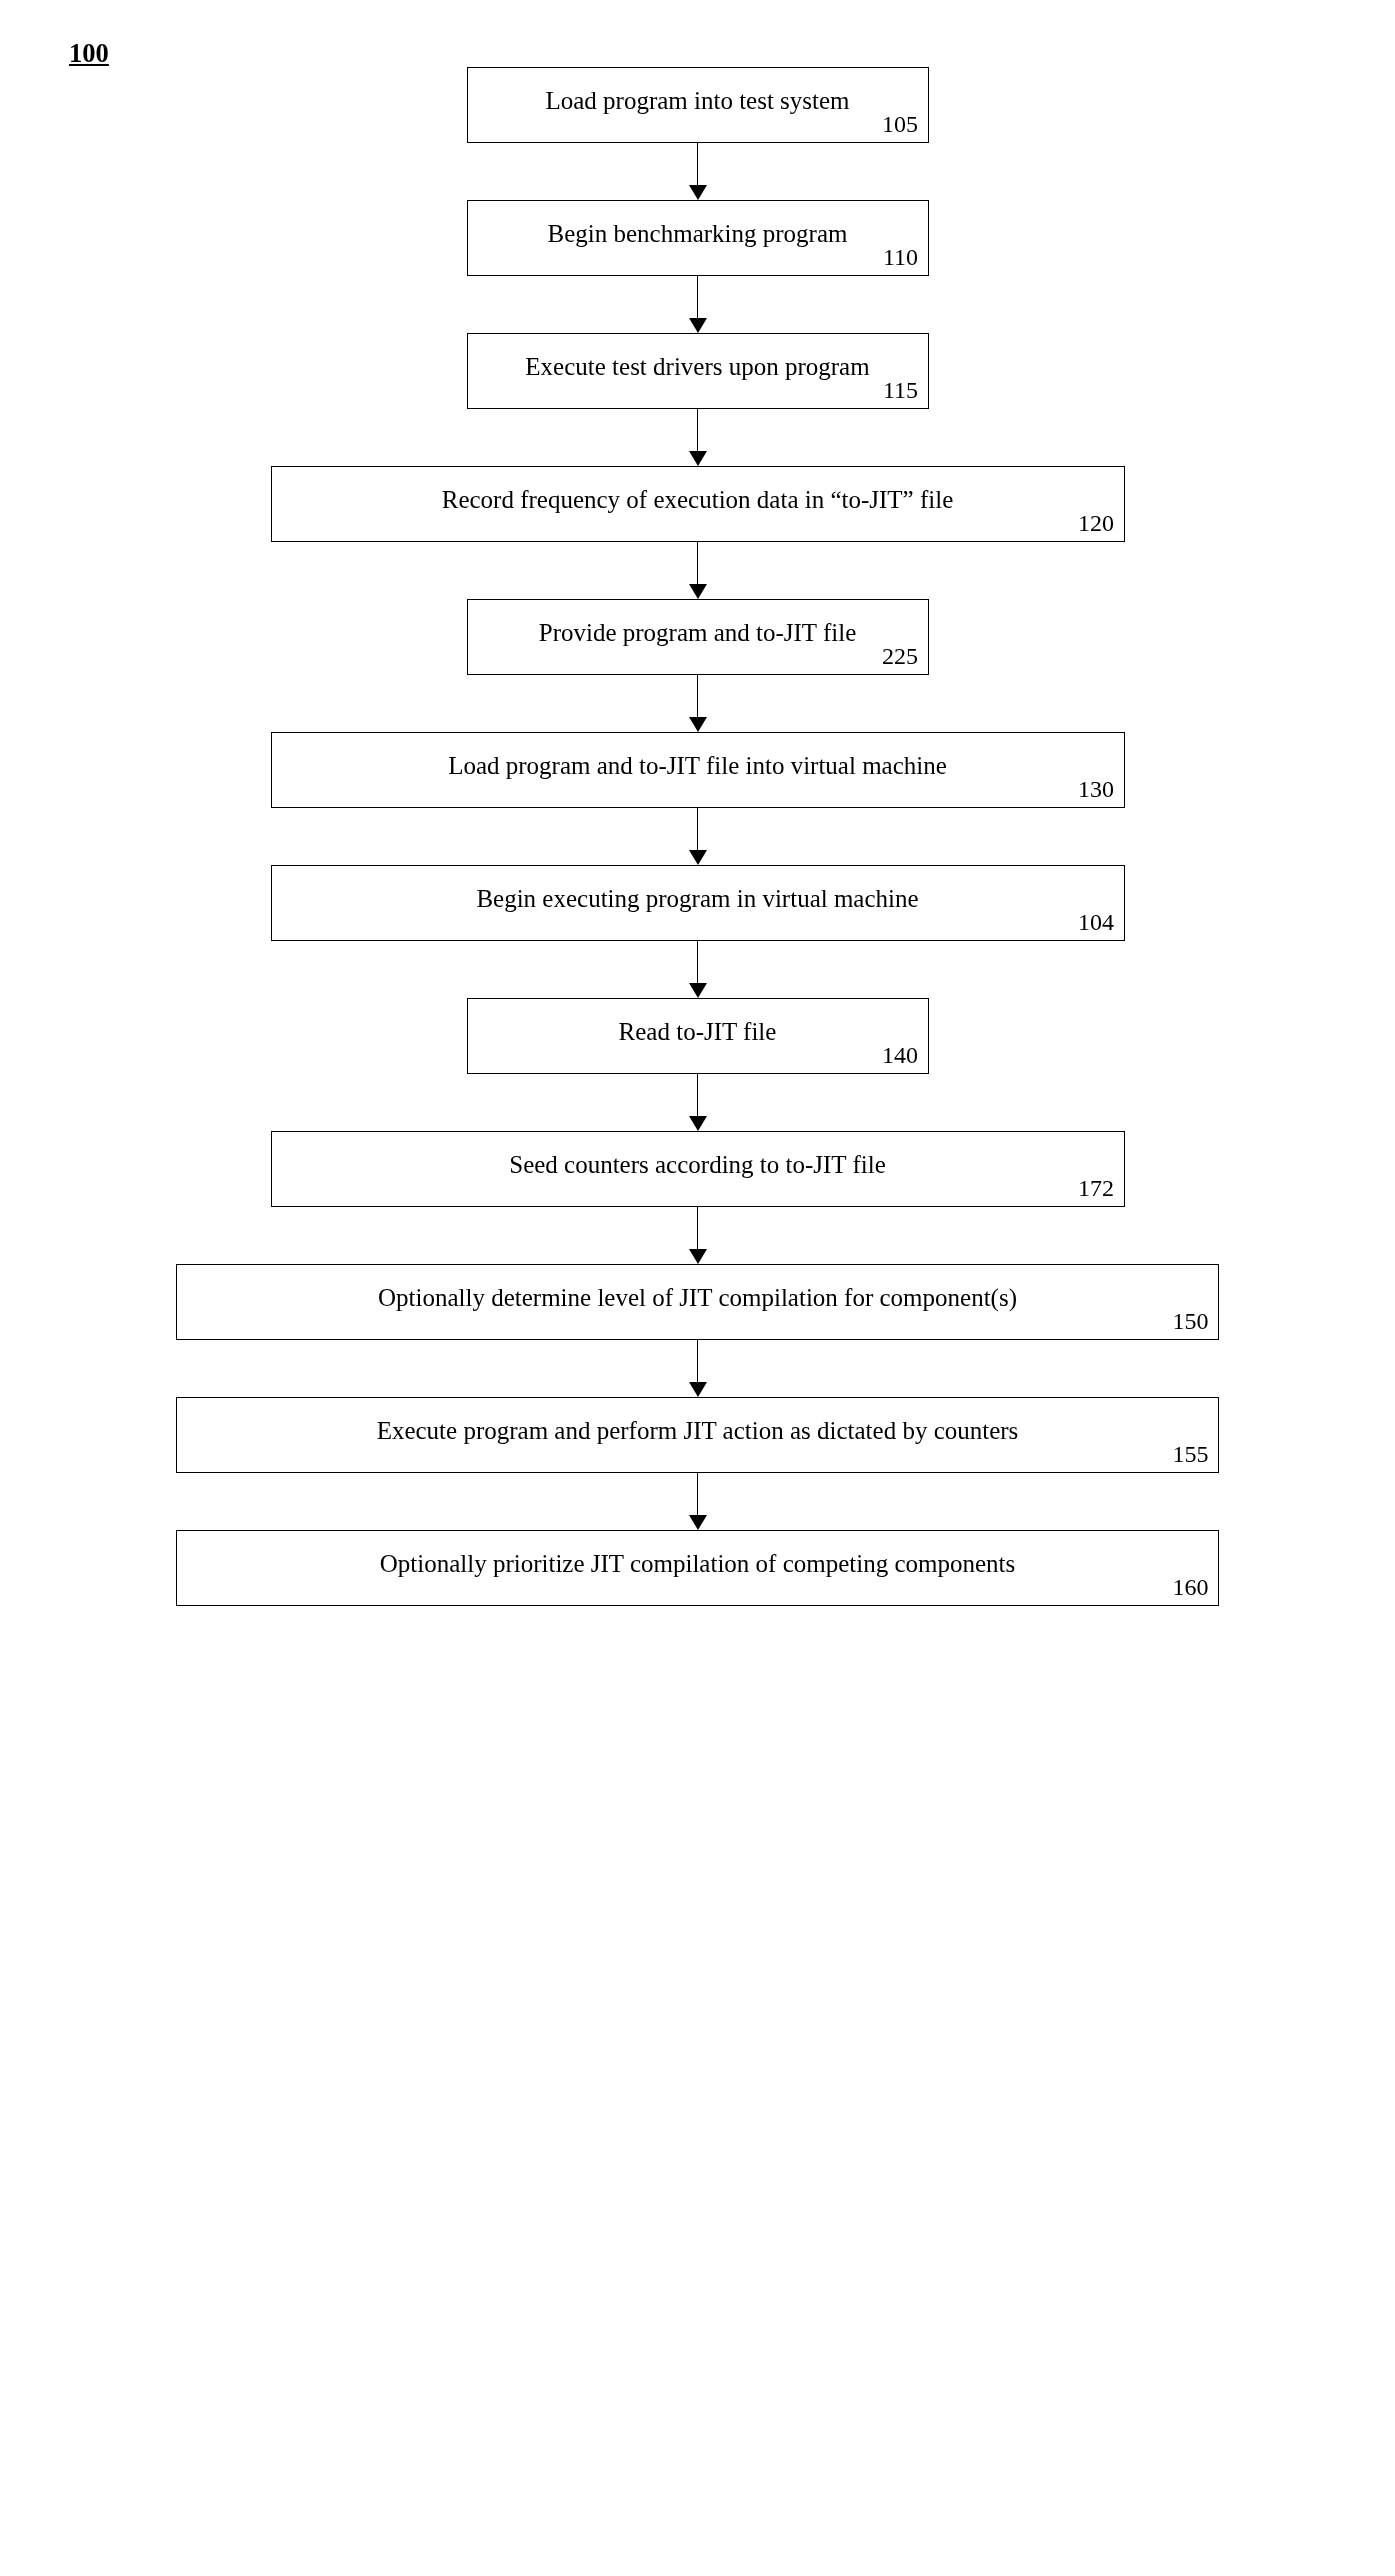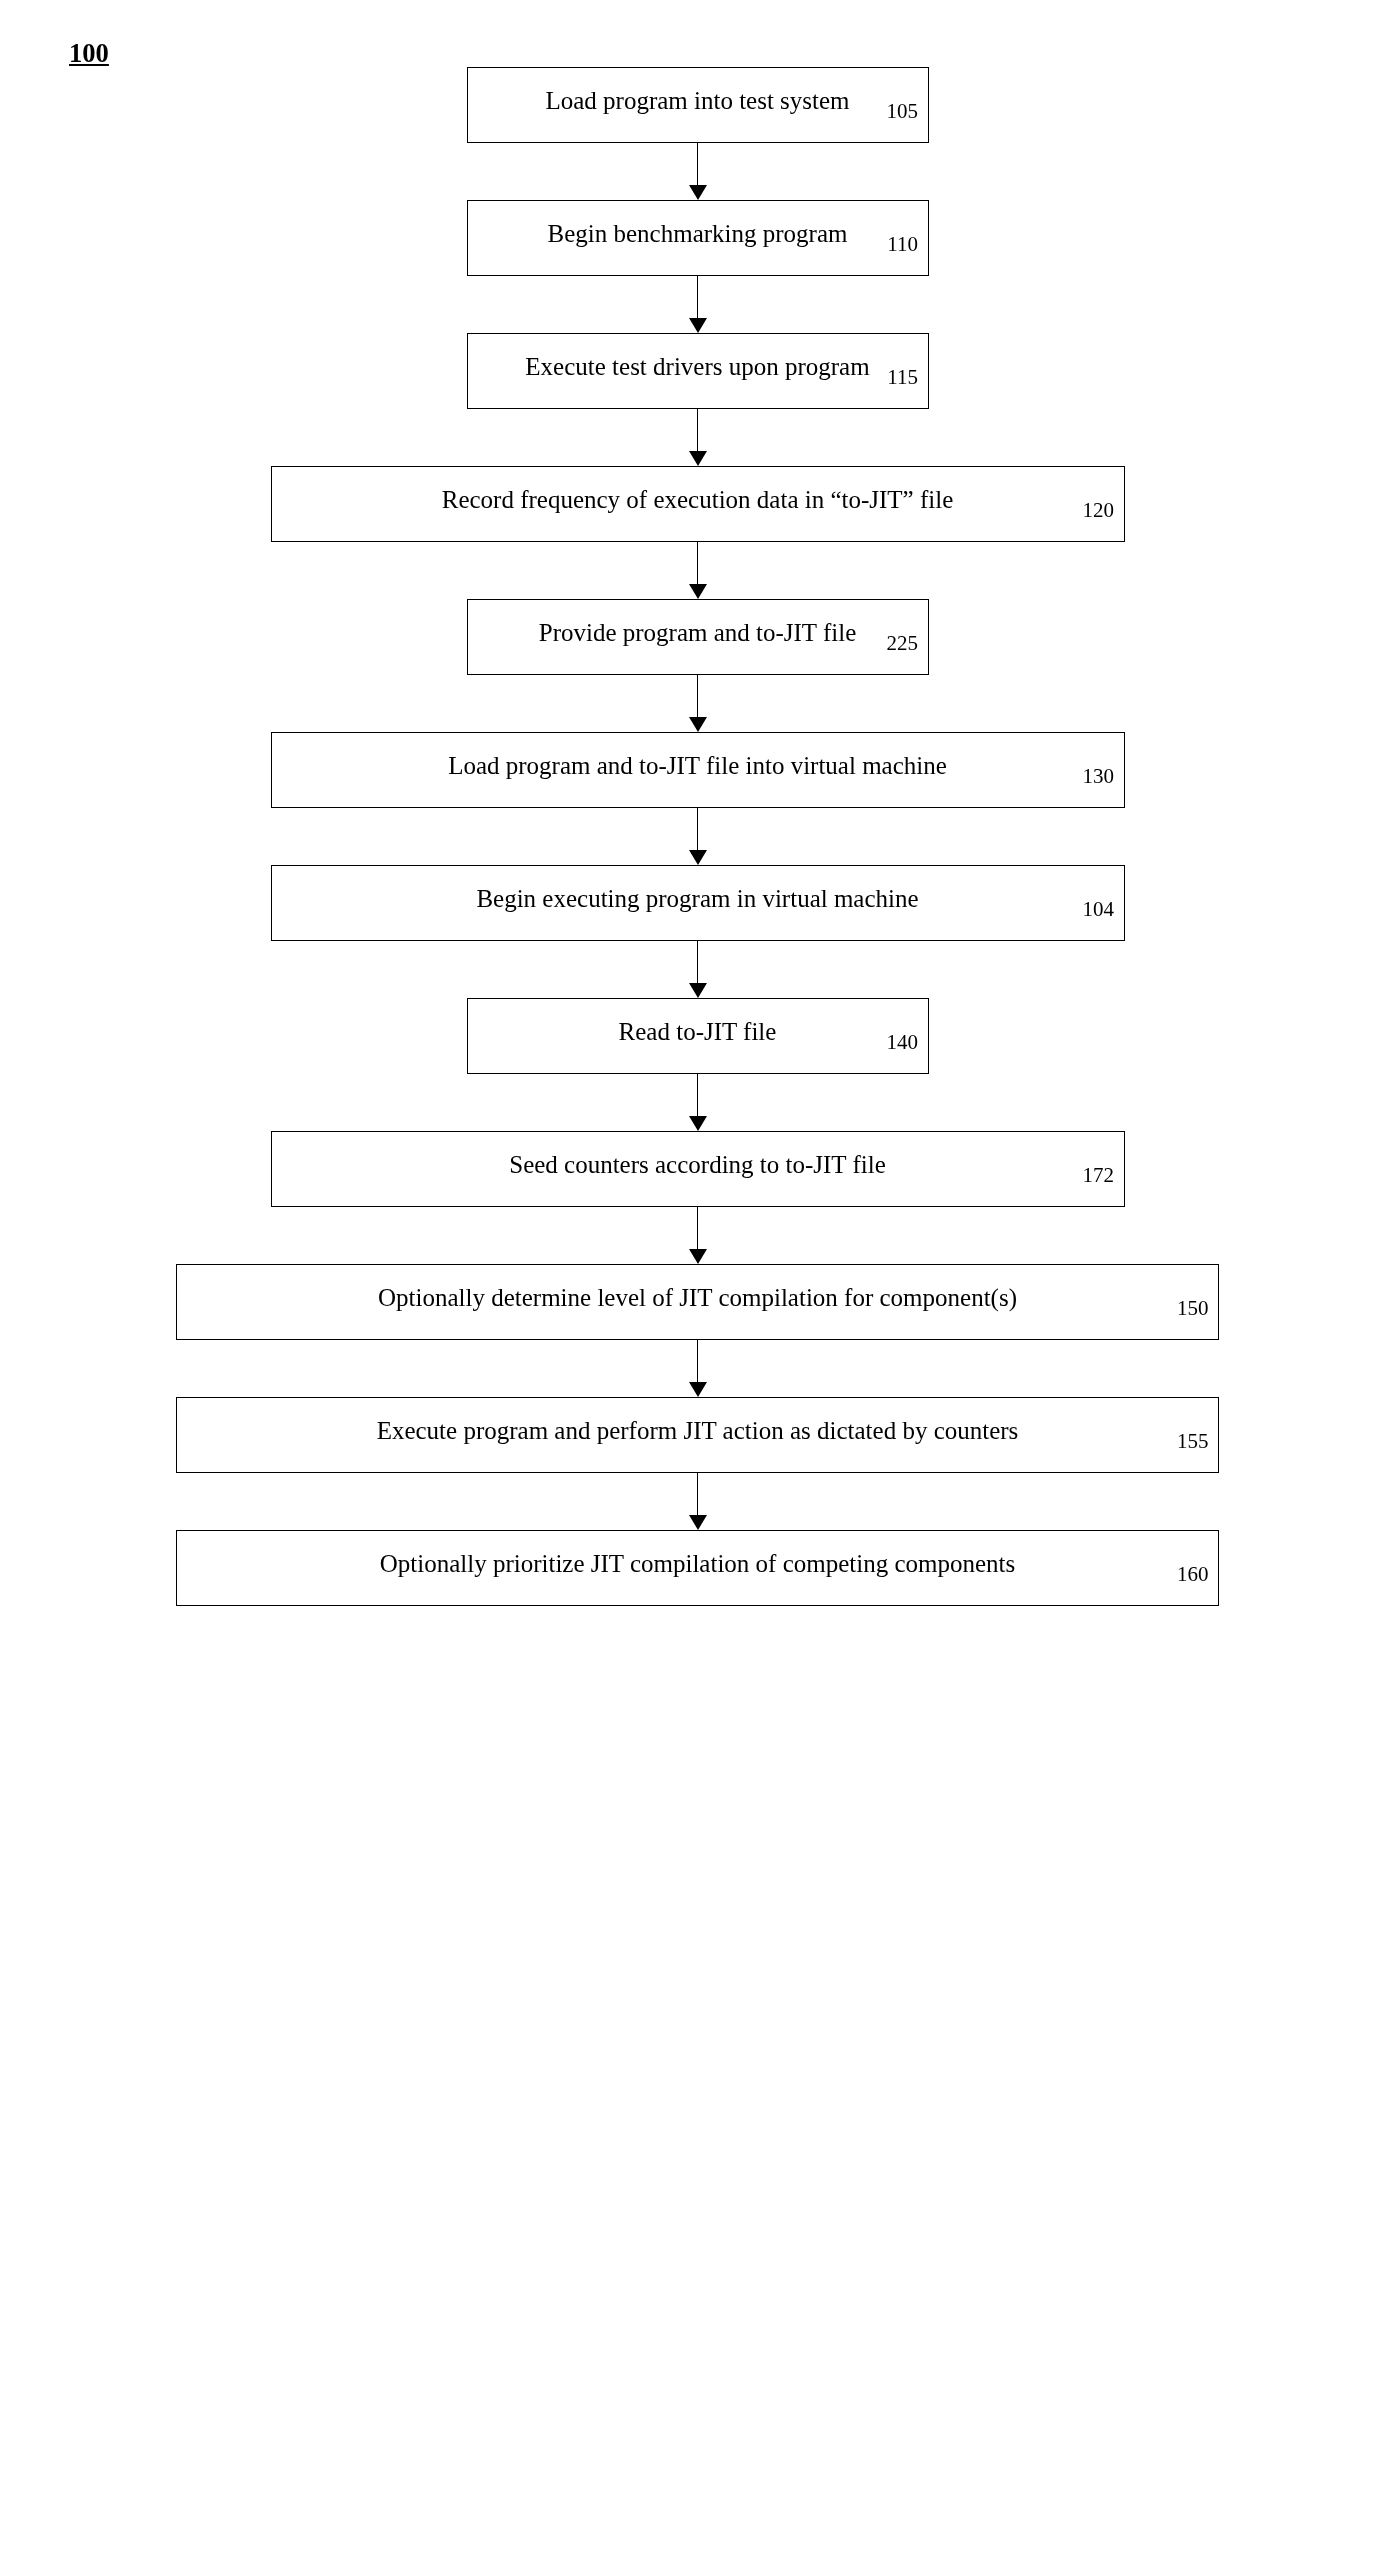--- a/index.html
+++ b/index.html
@@ -49,23 +49,23 @@
       background: #fff;
     }
 
     .flow-box-inner {
       font-size: 25px;
       line-height: 1.3;
     }
 
     .flow-box-number {
       position: absolute;
-      bottom: 18px;
+      bottom: 4px;
       right: 9.5px;
-      font-size: 21px;
+      font-size: 24px;
     }
 
     .box-narrow {
       width: 462px;
       min-height: 76px;
     }
 
     .box-wide {
       width: 854px;
       min-height: 76px;

